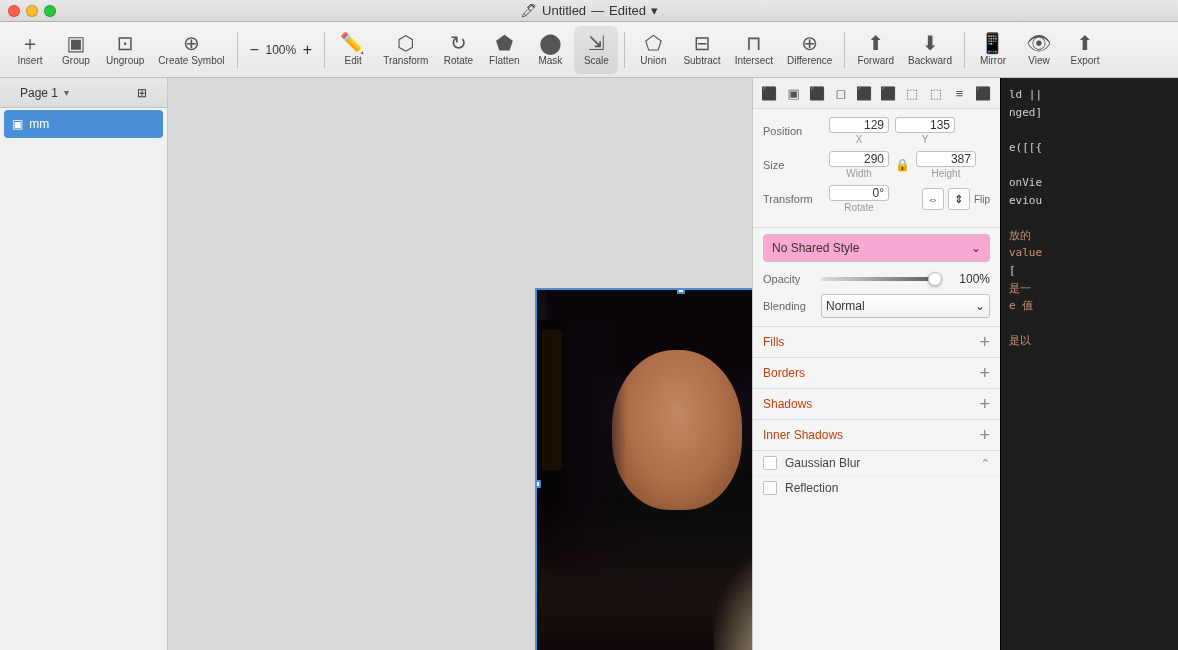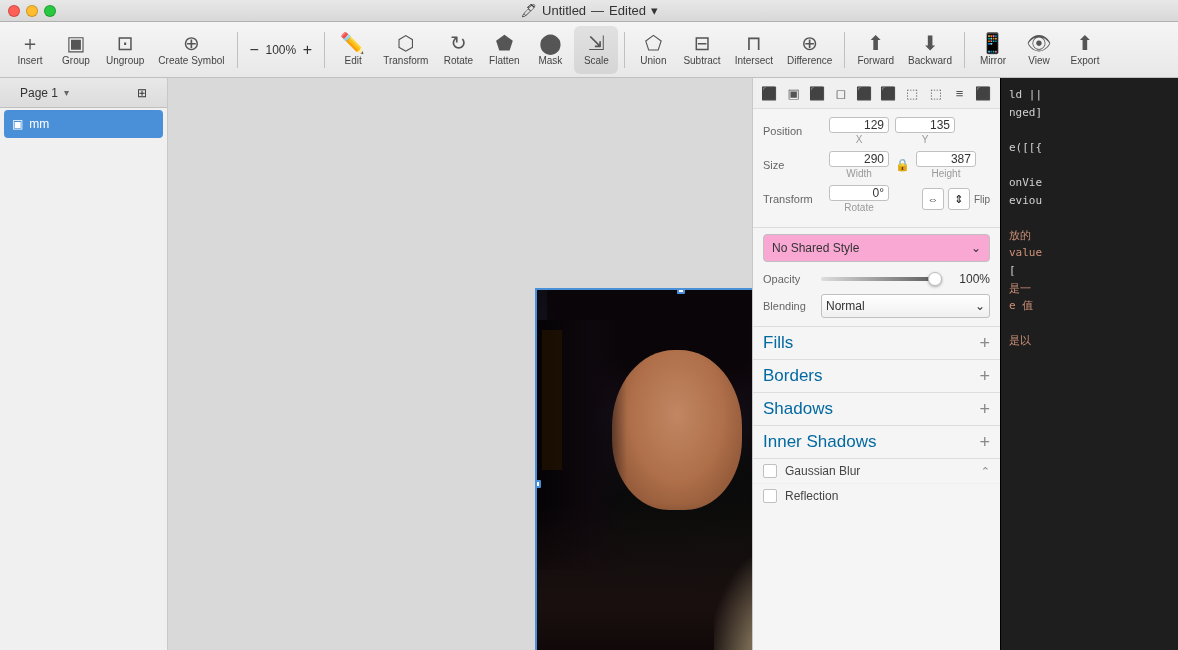--- a/index.html
+++ b/index.html
@@ -171,21 +171,21 @@
       display: flex; align-items: center; justify-content: space-between;
       cursor: pointer;
     }
 
     
     .section-header {
       display: flex; align-items: center; justify-content: space-between;
       padding: 6px 10px; border-bottom: 1px solid #ddd;
       cursor: pointer;
     }
-    .section-title { font-size: 17px; color: #0369a1; font-weight: 500; }
+    .section-title { font-size: 12px; color: #c2410c; font-weight: 500; }
     .section-add { font-size: 18px; color: #888; line-height: 1; cursor: pointer; }
 
     
     .checkbox-row {
       display: flex; align-items: center; padding: 5px 10px; gap: 8px;
       border-bottom: 1px solid #eee;
     }
     .checkbox-row:last-child { border-bottom: none; }
     .cb-box {
       width: 14px; height: 14px; border: 1px solid #c0c0c0;

